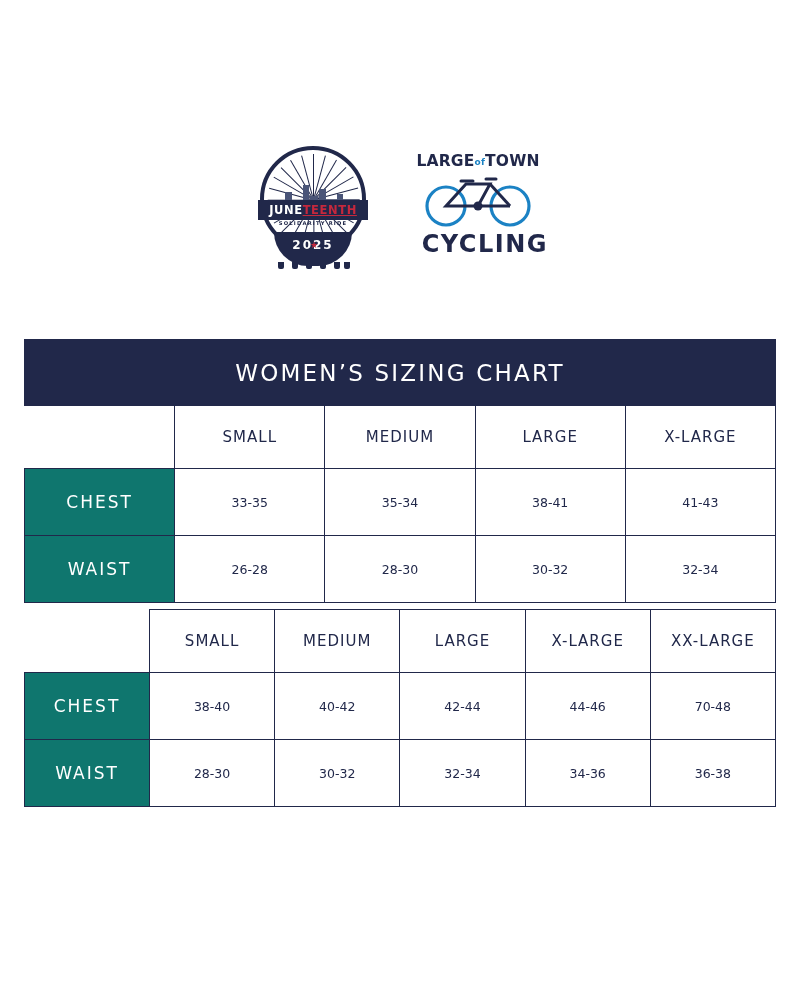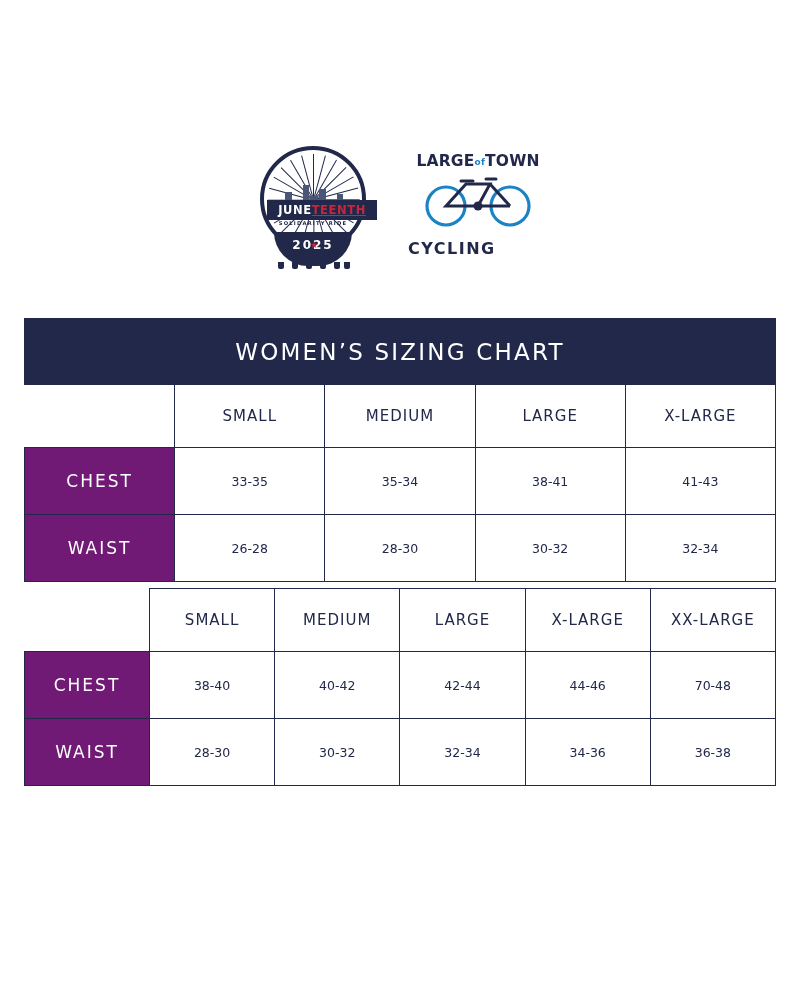--- a/index.html
+++ b/index.html
@@ -80,21 +80,20 @@
     height: 20px;
     background: #21284a;
     display: flex;
     align-items: center;
     justify-content: center;
     color: #ffffff;
     font-size: 11.5px;
     font-weight: bold;
     letter-spacing: .6px;
     font-family: "DejaVu Sans", sans-serif;
-    margin-left: 9px;
   }
   .banner .june { color: #ffffff; }
   .banner .teen { color: #c5283d; text-decoration: underline; }
   .sub-banner {
     position: absolute;
     left: 26px;
     top: 76px;
     width: 70px;
     text-align: center;
     font-size: 5.2px;
@@ -165,22 +164,22 @@
   .mtc-top .of {
     color: #1b82c4;
     font-size: 9px;
     vertical-align: middle;
   }
   .mtc-bottom {
     position: absolute;
     bottom: 2px;
     left: 0;
     width: 140px;
-    text-align: left;
-    font-size: 16px;
+    text-align: right;
+    font-size: 24px;
     font-weight: bold;
     letter-spacing: 1.5px;
     color: #21284a;
   }
   .mtc-bike {
     position: absolute;
     left: 12px;
     top: 22px;
     width: 116px;
     height: 56px;
@@ -192,20 +191,21 @@
     left: 24px;
     width: 752px;
   }
   #women-block { top: 318px; }
   #men-block { top: 588px; }
 
   table.size-table {
     border-collapse: collapse;
     width: 752px;
     table-layout: fixed;
+    margin-top: 21px;
   }
   table.size-table td,
   table.size-table th {
     border: 1px solid #21284a;
     padding: 0;
     margin: 0;
   }
   .title-cell {
     background: #21284a;
     color: #ffffff;
@@ -225,21 +225,21 @@
     background: #ffffff;
     font-weight: normal;
   }
   .corner-cell {
     background: #ffffff;
     border-left-color: #ffffff !important;
     border-top-color: #ffffff !important;
   }
   #women-block .corner-cell { border-right: 1px solid #21284a; }
   .row-label {
-    background: #701a75;
+    background: #0f766e;
     color: #ffffff;
     text-align: center;
     font-size: 17px;
     letter-spacing: 2px;
     height: 66px;
     font-weight: normal;
   }
   .value-cell {
     text-align: center;
     font-size: 12.5px;

